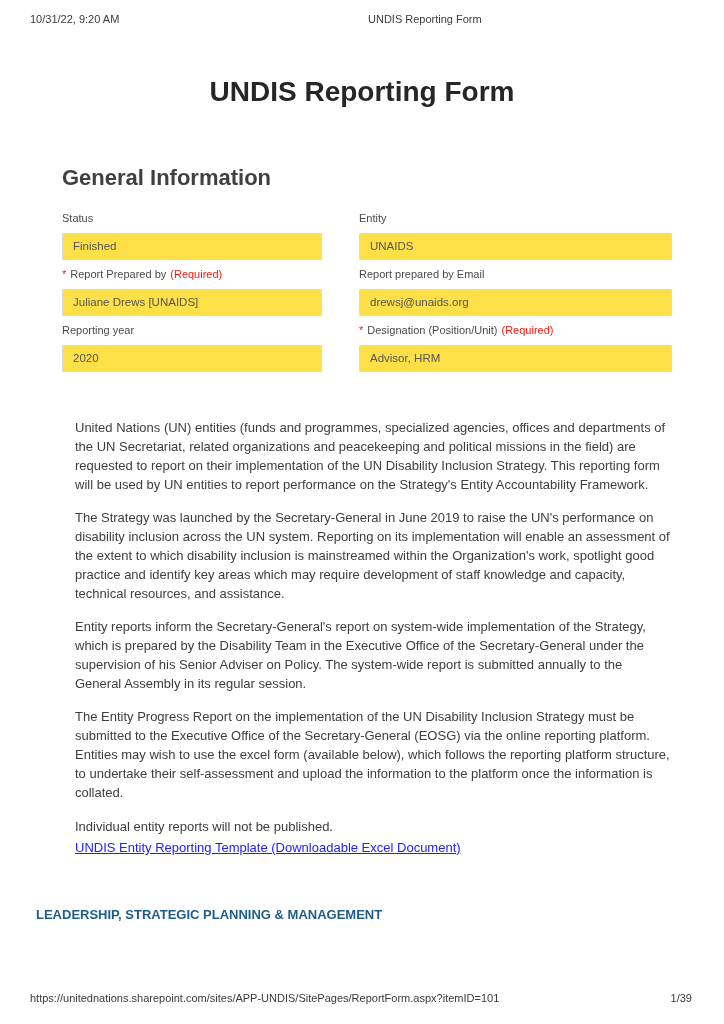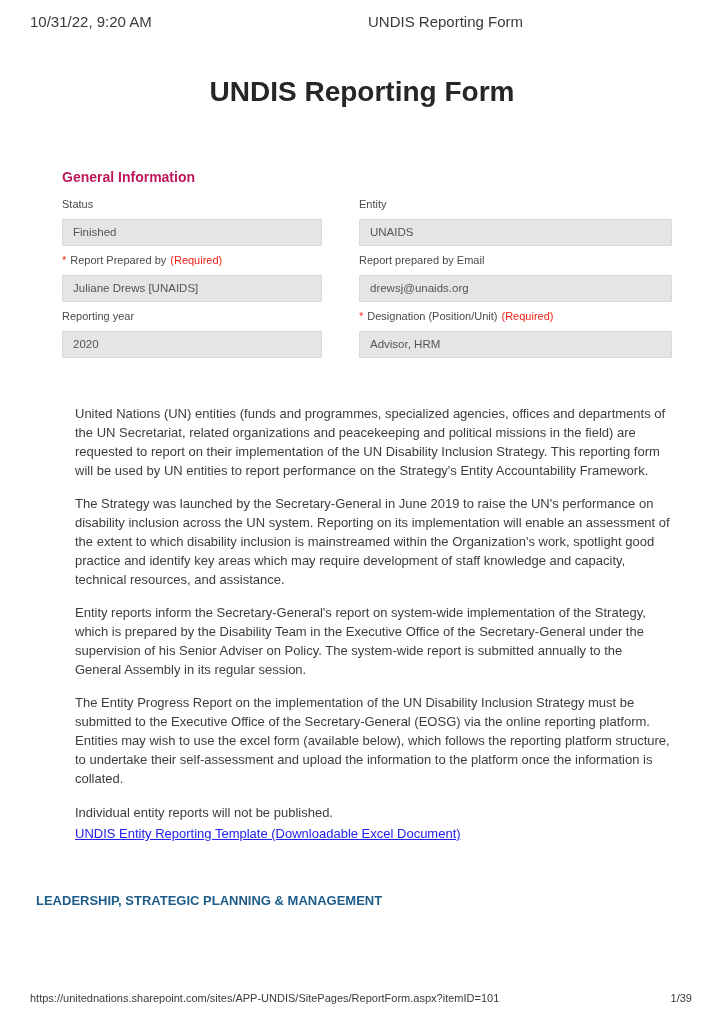--- a/index.html
+++ b/index.html
@@ -15,21 +15,21 @@
     background: #ffffff;
     overflow: hidden;
     padding-top: 78px;
   }
 
   
   .print-header {
     position: absolute;
     top: 13px; left: 0; right: 0;
     height: 14px;
-    font-size: 15px;
+    font-size: 11px;
     color: #3a3a3a;
   }
   .print-header .ph-date { position: absolute; left: 30px; top: 0; }
   .print-header .ph-title { position: absolute; left: 368px; top: 0; }
   .print-footer {
     position: absolute;
     top: 992px; left: 0; right: 0;
     height: 14px;
     font-size: 11px;
     color: #3a3a3a;
@@ -43,50 +43,50 @@
     font-size: 28px;
     line-height: 28px;
     font-weight: bold;
     color: #262626;
     letter-spacing: 0;
   }
 
   
   h2.gi-heading {
     margin: 61px 0 0 62px;
-    font-size: 14px;
+    font-size: 22px;
     line-height: 21px;
     font-weight: bold;
-    color: #be185d;
+    color: #404040;
   }
 
   
   .form-grid {
-    margin: 10px 0 0 62px;
+    margin: 24px 0 0 62px;
     display: grid;
     grid-template-columns: 260px 313px;
     column-gap: 37px;
     row-gap: 8px;
   }
   .field-label-row {
     font-size: 11px;
     line-height: 13px;
     color: #4a4a4a;
     margin-bottom: 8px;
     white-space: nowrap;
   }
   .req { color: var(--required-red, #ee2014); }
   .req:empty { display: none; }
   .req.marker { margin-right: 4px; }
   .req.suffix { margin-left: 4px; }
   .field-input {
     height: 27px;
     line-height: 25px;
     border: 1px solid #d9d9d9;
-    background: #e5e5e5;
+    background: #fde047;
     padding-left: 10px;
     font-size: 11.5px;
     color: #555555;
     border-radius: 1px;
   }
 
   
   .paragraphs {
     margin: 46px 52px 0 75px;
     font-size: 13px;

